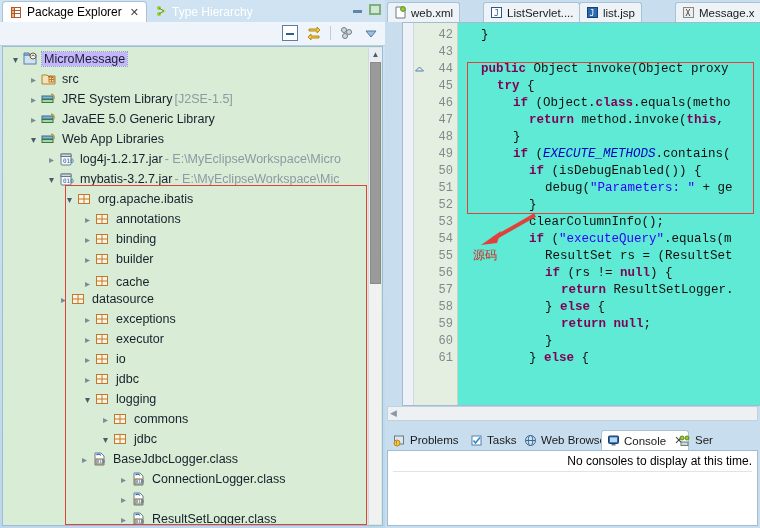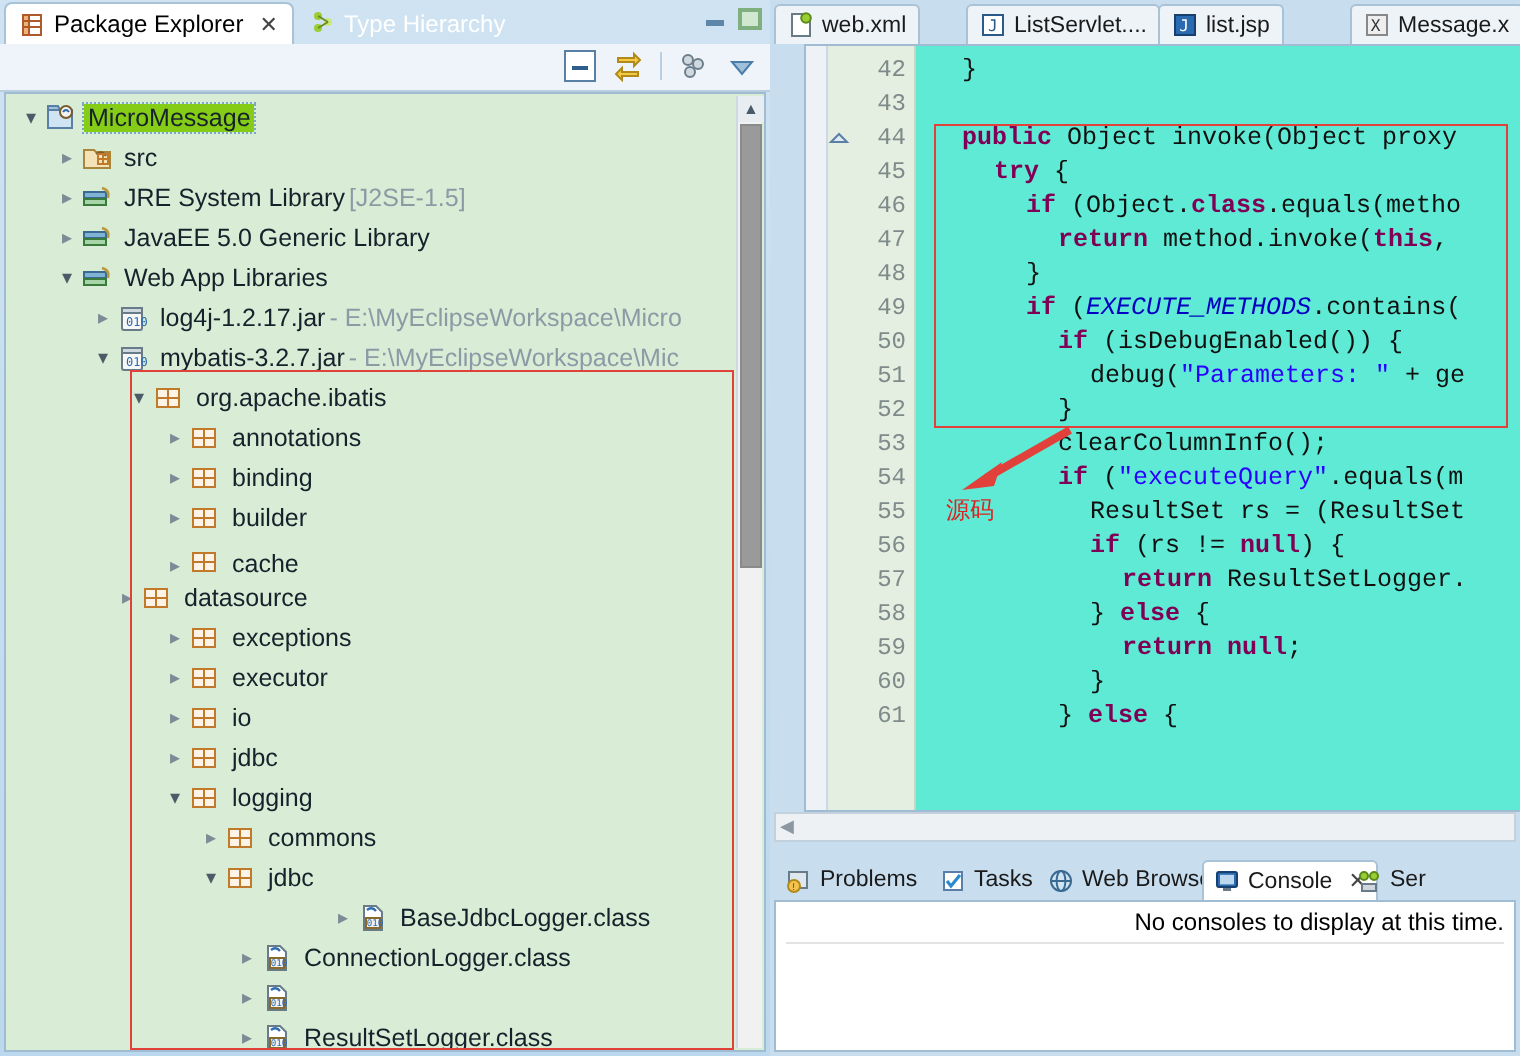--- a/index.html
+++ b/index.html
@@ -57,21 +57,21 @@
     position:absolute; left:2px; top:46px; width:381px; height:480px;
     background:#d9ecd6;
     border:1px solid #9fbcd2;
     overflow:hidden;
   }
   .tree-inner{ position:absolute; left:0; top:0; right:14px; bottom:0; padding-top:2px;}
   .trow{
     position:relative; height:20px; display:flex; align-items:center;
     white-space:nowrap; font-size:12.5px; color:#16212b;
   }
-  .trow.sel .tlabel-box{ background:#84cc16; outline:1px dotted #7aa7c7; }
+  .trow.sel .tlabel-box{ background:#c4b5fd; outline:1px dotted #7aa7c7; }
   .twist{ width:13px; text-align:center; color:#5a6b78; font-size:9px; flex:0 0 13px;}
   .twist.open:before{ content:"\25BE"; font-size:10px; color:#4b5b68;}
   .twist.closed:before{ content:"\25B8"; font-size:10px; color:#7e8b96;}
   .ticon{ width:17px; height:16px; flex:0 0 17px; margin-right:3px; position:relative;}
   .tlabel-box{ padding:0 2px; }
   .tsub{ color:#8b9aa5; }
 
   .redbox{
     position:absolute; border:1px solid #e2403a; pointer-events:none;
   }
@@ -380,21 +380,21 @@
           </div>
           <div class="trow" style="padding-left: 96px;">
             <span class="twist open"></span>
             <span class="ticon"><svg width="17" height="16" viewBox="0 0 17 16">
                 <rect x="2.5" y="3.5" width="11" height="9" fill="#fdf3e6" stroke="#c07a2a"></rect>
                 <line x1="2.5" y1="8" x2="13.5" y2="8" stroke="#c07a2a"></line>
                 <line x1="8" y1="3.5" x2="8" y2="12.5" stroke="#c07a2a"></line>
               </svg></span>
             <span class="tlabel-box">jdbc</span>
           </div>
-          <div class="trow" style="padding-left: 114px; margin-left: 48px;">
+          <div class="trow" style="padding-left: 75px;">
             <span class="twist closed"></span>
             <span class="ticon"><svg width="17" height="16" viewBox="0 0 17 16">
                 <path d="M4 2 L10 2 L13 5 L13 14 L4 14 Z" fill="#ffffff" stroke="#6a7b88"></path>
                 <path d="M5.5 4 q2.5 -2 4.5 0.5" stroke="#2a6ab0" fill="none" stroke-width="1.2"></path>
                 <rect x="5" y="8" width="7" height="5" fill="#f2f2f2" stroke="#8a6a2a"></rect>
                 <text x="5.4" y="12.2" font-size="4.6" fill="#2a6ab0" font-family="monospace">010</text>
               </svg></span>
             <span class="tlabel-box">BaseJdbcLogger.class</span>
           </div>
           <div class="trow" style="padding-left: 114px;">

